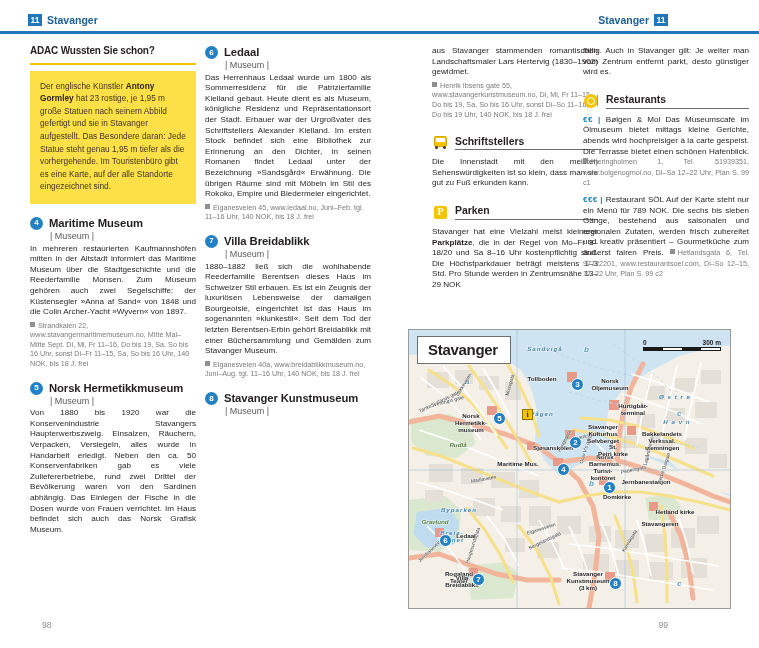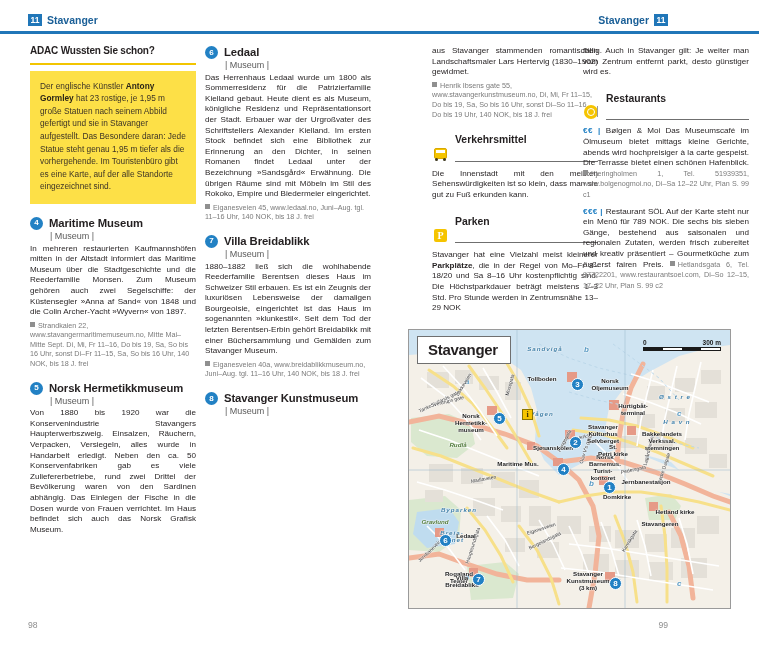--- a/index.html
+++ b/index.html
@@ -97,21 +97,21 @@
   .info .sq {
     display: inline-block; width: 5px; height: 5px;
     background: #8f8f8f; margin-right: 3px; vertical-align: 1px;
   }
 
   
   .sect { margin-top: 16px; }
   .sect-head { display: flex; align-items: flex-end; gap: 6px; }
   .sect-title {
     font-size: 10.4px; font-weight: 700; color: #231f20;
-    padding-bottom: 15px; flex: 1 1 auto;
+    padding-bottom: 2px; flex: 1 1 auto;
     border-bottom: 1.4px solid #6f6f6f;
   }
   .sect-body { margin-top: 7px; text-align: justify; hyphens: auto; }
 
   .ico {
     flex: 0 0 auto; width: 17px; height: 15px;
     position: relative; display: block;
   }
   
   .ico-bus .bus-body {
@@ -226,21 +226,21 @@
   }
   .mlbl.grid {
     font-size: 8px; font-style: italic; color: #5a9bc4; font-weight: 600;
   }
 
   
   .folio {
     position: absolute; bottom: 18px;
     font-size: 8.6px; color: #8e8e8e;
   }
-  .folio.l { left: 28px; margin-top: 20px; }
+  .folio.l { left: 42px; margin-top: 20px; }
   .folio.r { right: 28px; }
 </style>
 </head>
 <body>
 
 <div class="page">
 
   <div class="runhead left">
     <span class="chip">11</span>
     <span>Stavanger</span>
@@ -284,21 +284,21 @@
 
   <div class="col c2">
 
     <div class="poi" style="margin-top:0">
       <div class="poi-head">
         <span class="poi-num">6</span>
         <span class="poi-name">Ledaal</span>
       </div>
       <div class="poi-cat">| Museum |</div>
       <p class="poi-body">Das Herrenhaus Ledaal wurde um 1800 als Sommerresidenz für die Patrizierfamilie Kielland gebaut. Heute dient es als Museum, königliche Residenz und Repräsentationsort der Stadt. Erbauer war der Urgroßvater des Schriftstellers Alexander Kielland. Im ersten Stock befindet sich eine Bibliothek zur Erinnerung an den Dichter, in seinen Romanen findet Ledaal unter der Bezeichnung »Sandsgård« Erwähnung. Die übrigen Räume sind mit Möbeln im Stil des Rokoko, Empire und Biedermeier eingerichtet.</p>
-      <div class="info"><span class="sq"></span><span>Eiganesveien 45, www.ledaal.no, Juni–Aug. tgl. 11–16 Uhr, 140 NOK, bis 18 J. frei</span></div>
+      <div class="info"><span class="sq"></span><span>Eiganesveien 45, www.ledaal.no, Juni–Feb. tgl. 11–16 Uhr, 140 NOK, bis 18 J. frei</span></div>
     </div>
 
     <div class="poi">
       <div class="poi-head">
         <span class="poi-num">7</span>
         <span class="poi-name">Villa Breidablikk</span>
       </div>
       <div class="poi-cat">| Museum |</div>
       <p class="poi-body">1880–1882 ließ sich die wohlhabende Reederfamilie Berentsen dieses Haus im Schweizer Stil erbauen. Es ist ein Zeugnis der luxuriösen Lebensweise der damaligen Bourgeoisie, eingerichtet ist das Haus im sogenannten »klunkestil«. Seit dem Tod der letzten Berentsen-Erbin gehört Breidablikk mit einer Büchersammlung und Gemälden zum Stavanger Museum.</p>
       <div class="info"><span class="sq"></span><span>Eiganesveien 40a, www.breidablikkmuseum.no, Juni–Aug. tgl. 11–16 Uhr, 140 NOK, bis 18 J. frei</span></div>
@@ -319,21 +319,21 @@
     <div class="info"><span class="sq"></span><span>Henrik Ibsens gate 55, www.stavangerkunstmuseum.no, Di, Mi, Fr 11–15, Do bis 19, Sa, So bis 16 Uhr, sonst Di–So 11–16, Do bis 19 Uhr, 140 NOK, bis 18 J. frei</span></div>
 
     <div class="sect">
       <div class="sect-head">
         <span class="ico ico-bus">
           <span class="bus-body"></span>
             <span class="bus-win"></span>
           <span class="bus-w1"></span>
             <span class="bus-w2"></span>
         </span>
-        <span class="sect-title">Verkehrsmittel</span>
+        <span class="sect-title">Schriftstellers</span>
       </div>
       <p class="sect-body">Die Innenstadt mit den meisten Sehenswürdigkeiten ist so klein, dass man sie gut zu Fuß erkunden kann.</p>
     </div>
 
     <div class="sect">
       <div class="sect-head">
         <span class="ico ico-park">
           <span class="p-box">P</span>
         </span>
         <span class="sect-title">Parken</span>

